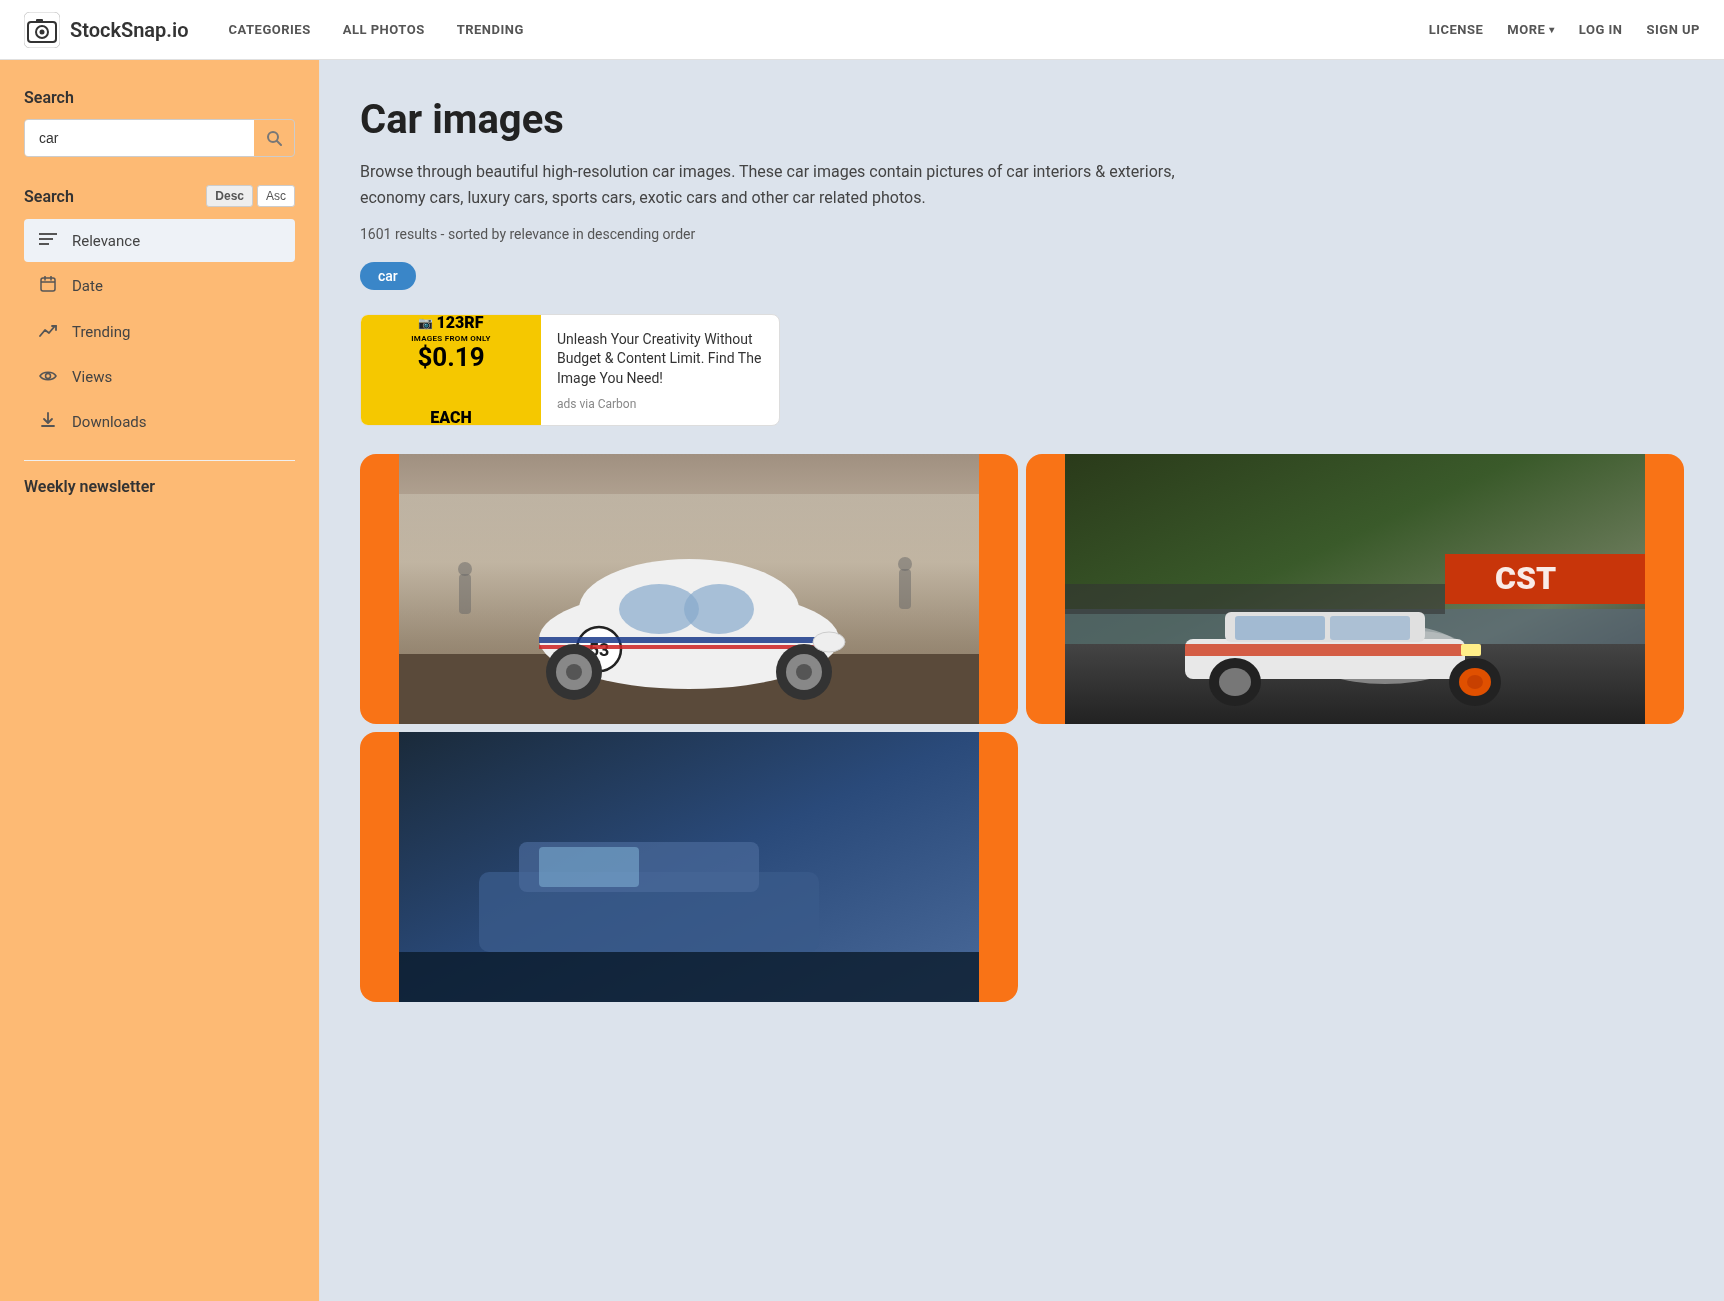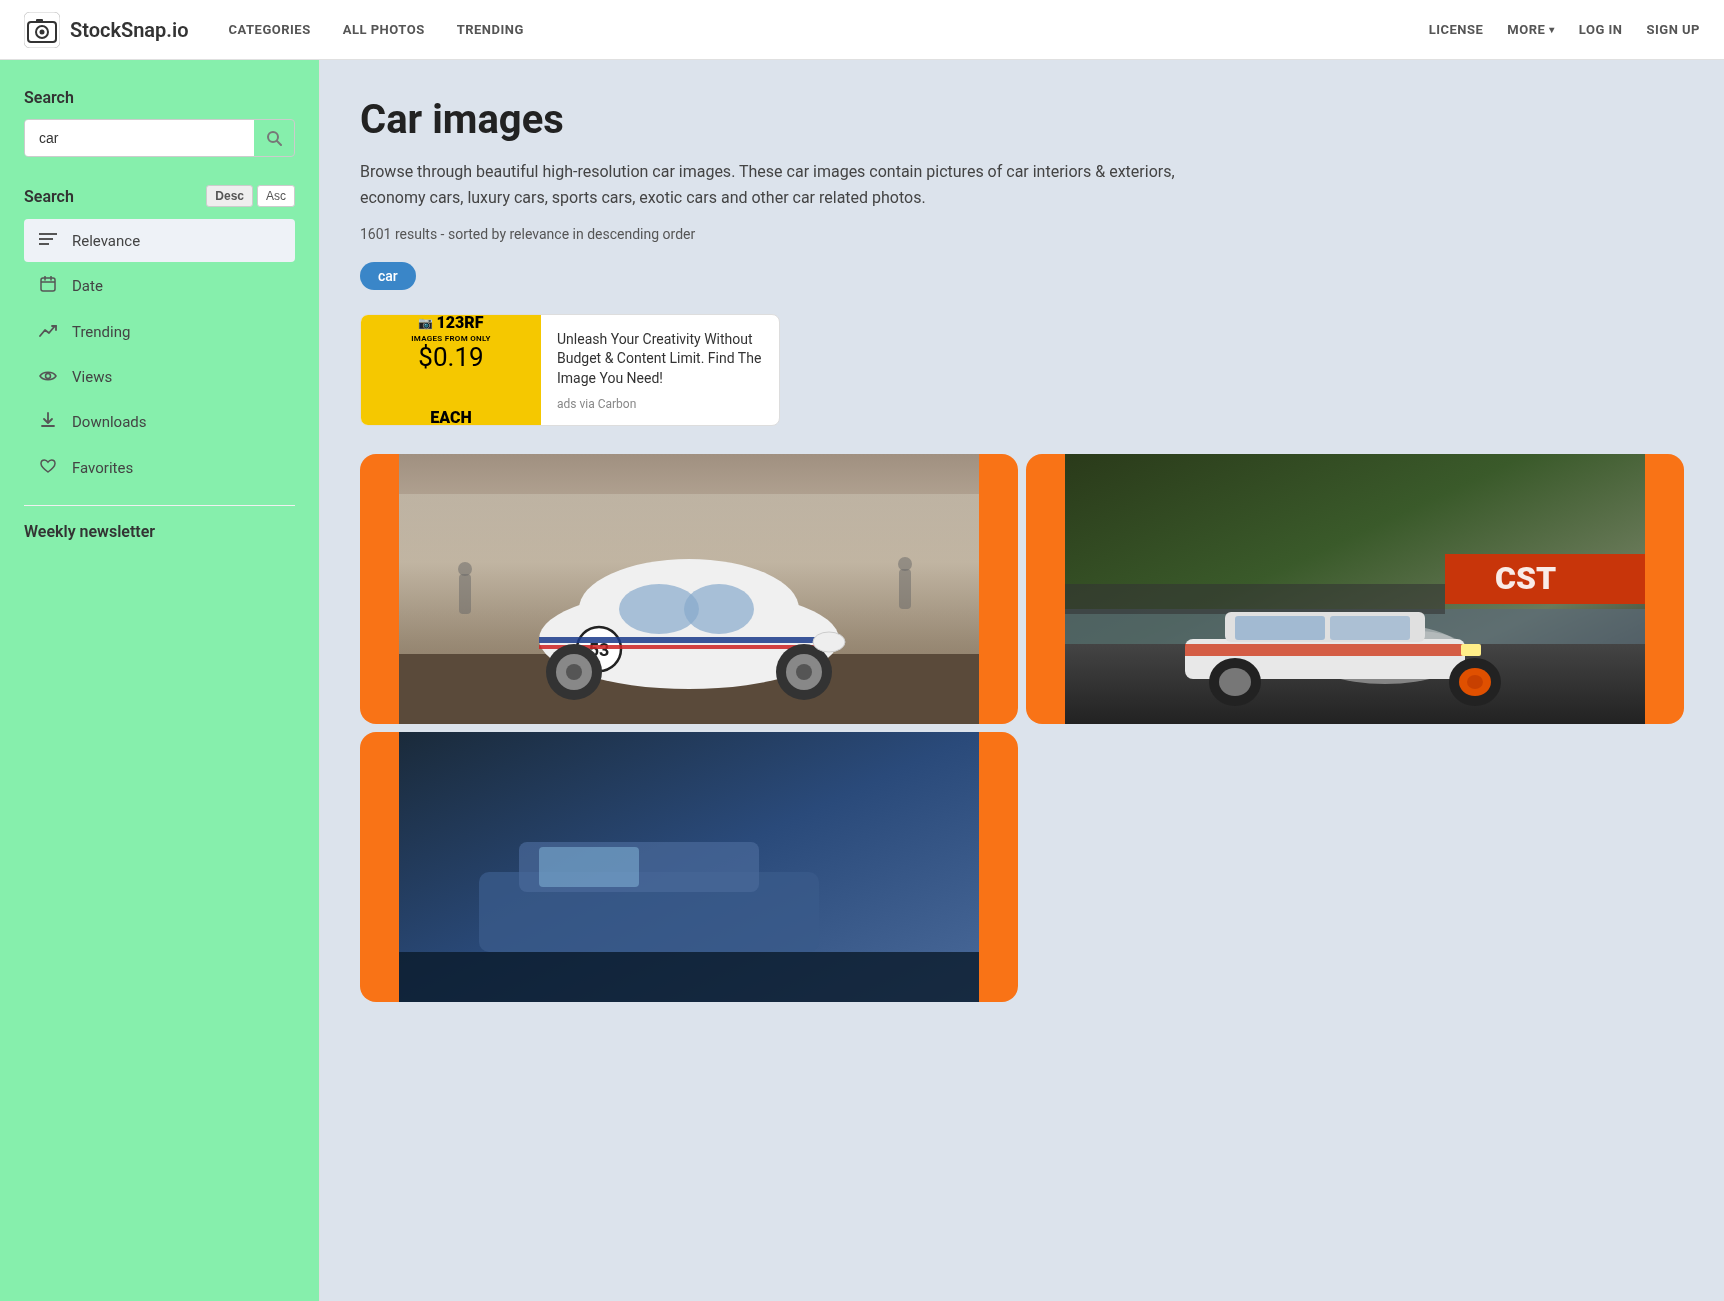--- a/index.html
+++ b/index.html
@@ -59,21 +59,21 @@
     
     .layout {
       display: flex;
       min-height: calc(100vh - 60px);
     }
 
     
     .sidebar {
       width: 320px;
       flex-shrink: 0;
-      background: #86efac;
+      background: #fdba74;
       border-right: 1px solid #e0e0e0;
       padding: 28px 24px;
     }
     .sidebar-section-title {
       font-size: 16px;
       font-weight: 600;
       color: #333;
       margin-bottom: 12px;
     }
     .search-box {
@@ -362,28 +362,20 @@
         <span class="sort-item-icon">
           <svg width="16" height="16" viewBox="0 0 16 16" fill="none">
               <line x1="8" y1="1" x2="8" y2="10" stroke="#555" stroke-width="1.8" stroke-linecap="round"></line>
               <polyline points="4,7 8,11 12,7" stroke="#555" stroke-width="1.8" stroke-linecap="round" stroke-linejoin="round" fill="none"></polyline>
               <line x1="2" y1="14" x2="14" y2="14" stroke="#555" stroke-width="1.8" stroke-linecap="round"></line>
             </svg>
         </span>
         <span>Downloads</span>
       </a>
 
-      <a class="sort-item" href="#">
-        <span class="sort-item-icon">
-          <svg width="16" height="14" viewBox="0 0 16 14" fill="none">
-              <path d="M8 13 C8 13, 1 8, 1 4.5 C1 2.5 2.5 1 4.5 1 C6 1 7.2 2 8 3.2 C8.8 2 10 1 11.5 1 C13.5 1 15 2.5 15 4.5 C15 8 8 13 8 13Z" stroke="#555" stroke-width="1.5" fill="none"></path>
-            </svg>
-        </span>
-        <span>Favorites</span>
-      </a>
     </div>
 
     <hr class="sidebar-divider">
 
     <div class="newsletter-title">Weekly newsletter</div>
 
   </aside>
 
   <main class="main">
     <h1 class="page-title">Car images</h1>
@@ -393,21 +385,21 @@
     <div class="tag-pill">car</div>
 
     
     <div class="ad-banner">
       <div class="ad-image">
         <div style="display:flex;align-items:center;margin-bottom:2px;">
           <span style="font-size:12px;margin-right:3px;">📷</span>
           <span style="font-size:16px;font-weight:900;color:#000;">123RF</span>
         </div>
         <div style="font-size:8px;font-weight:600;color:#000;letter-spacing:0.3px;text-transform:uppercase;">IMAGES FROM ONLY</div>
-        <div style="font-size:26px;font-weight:400;color:#000;line-height:1.1;">$0.19</div>
+        <div style="font-size:26px;font-weight:700;color:#000;line-height:1.1;">$0.19</div>
         <div style="font-size:16px;font-weight:900;color:#000;margin-top:36px;">EACH</div>
       </div>
       <div class="ad-content">
         <p class="ad-text">Unleash Your Creativity Without Budget &amp; Content Limit. Find The Image You Need!</p>
         <p class="ad-source">ads via Carbon</p>
       </div>
     </div>
 
     
     <div class="photo-grid">

